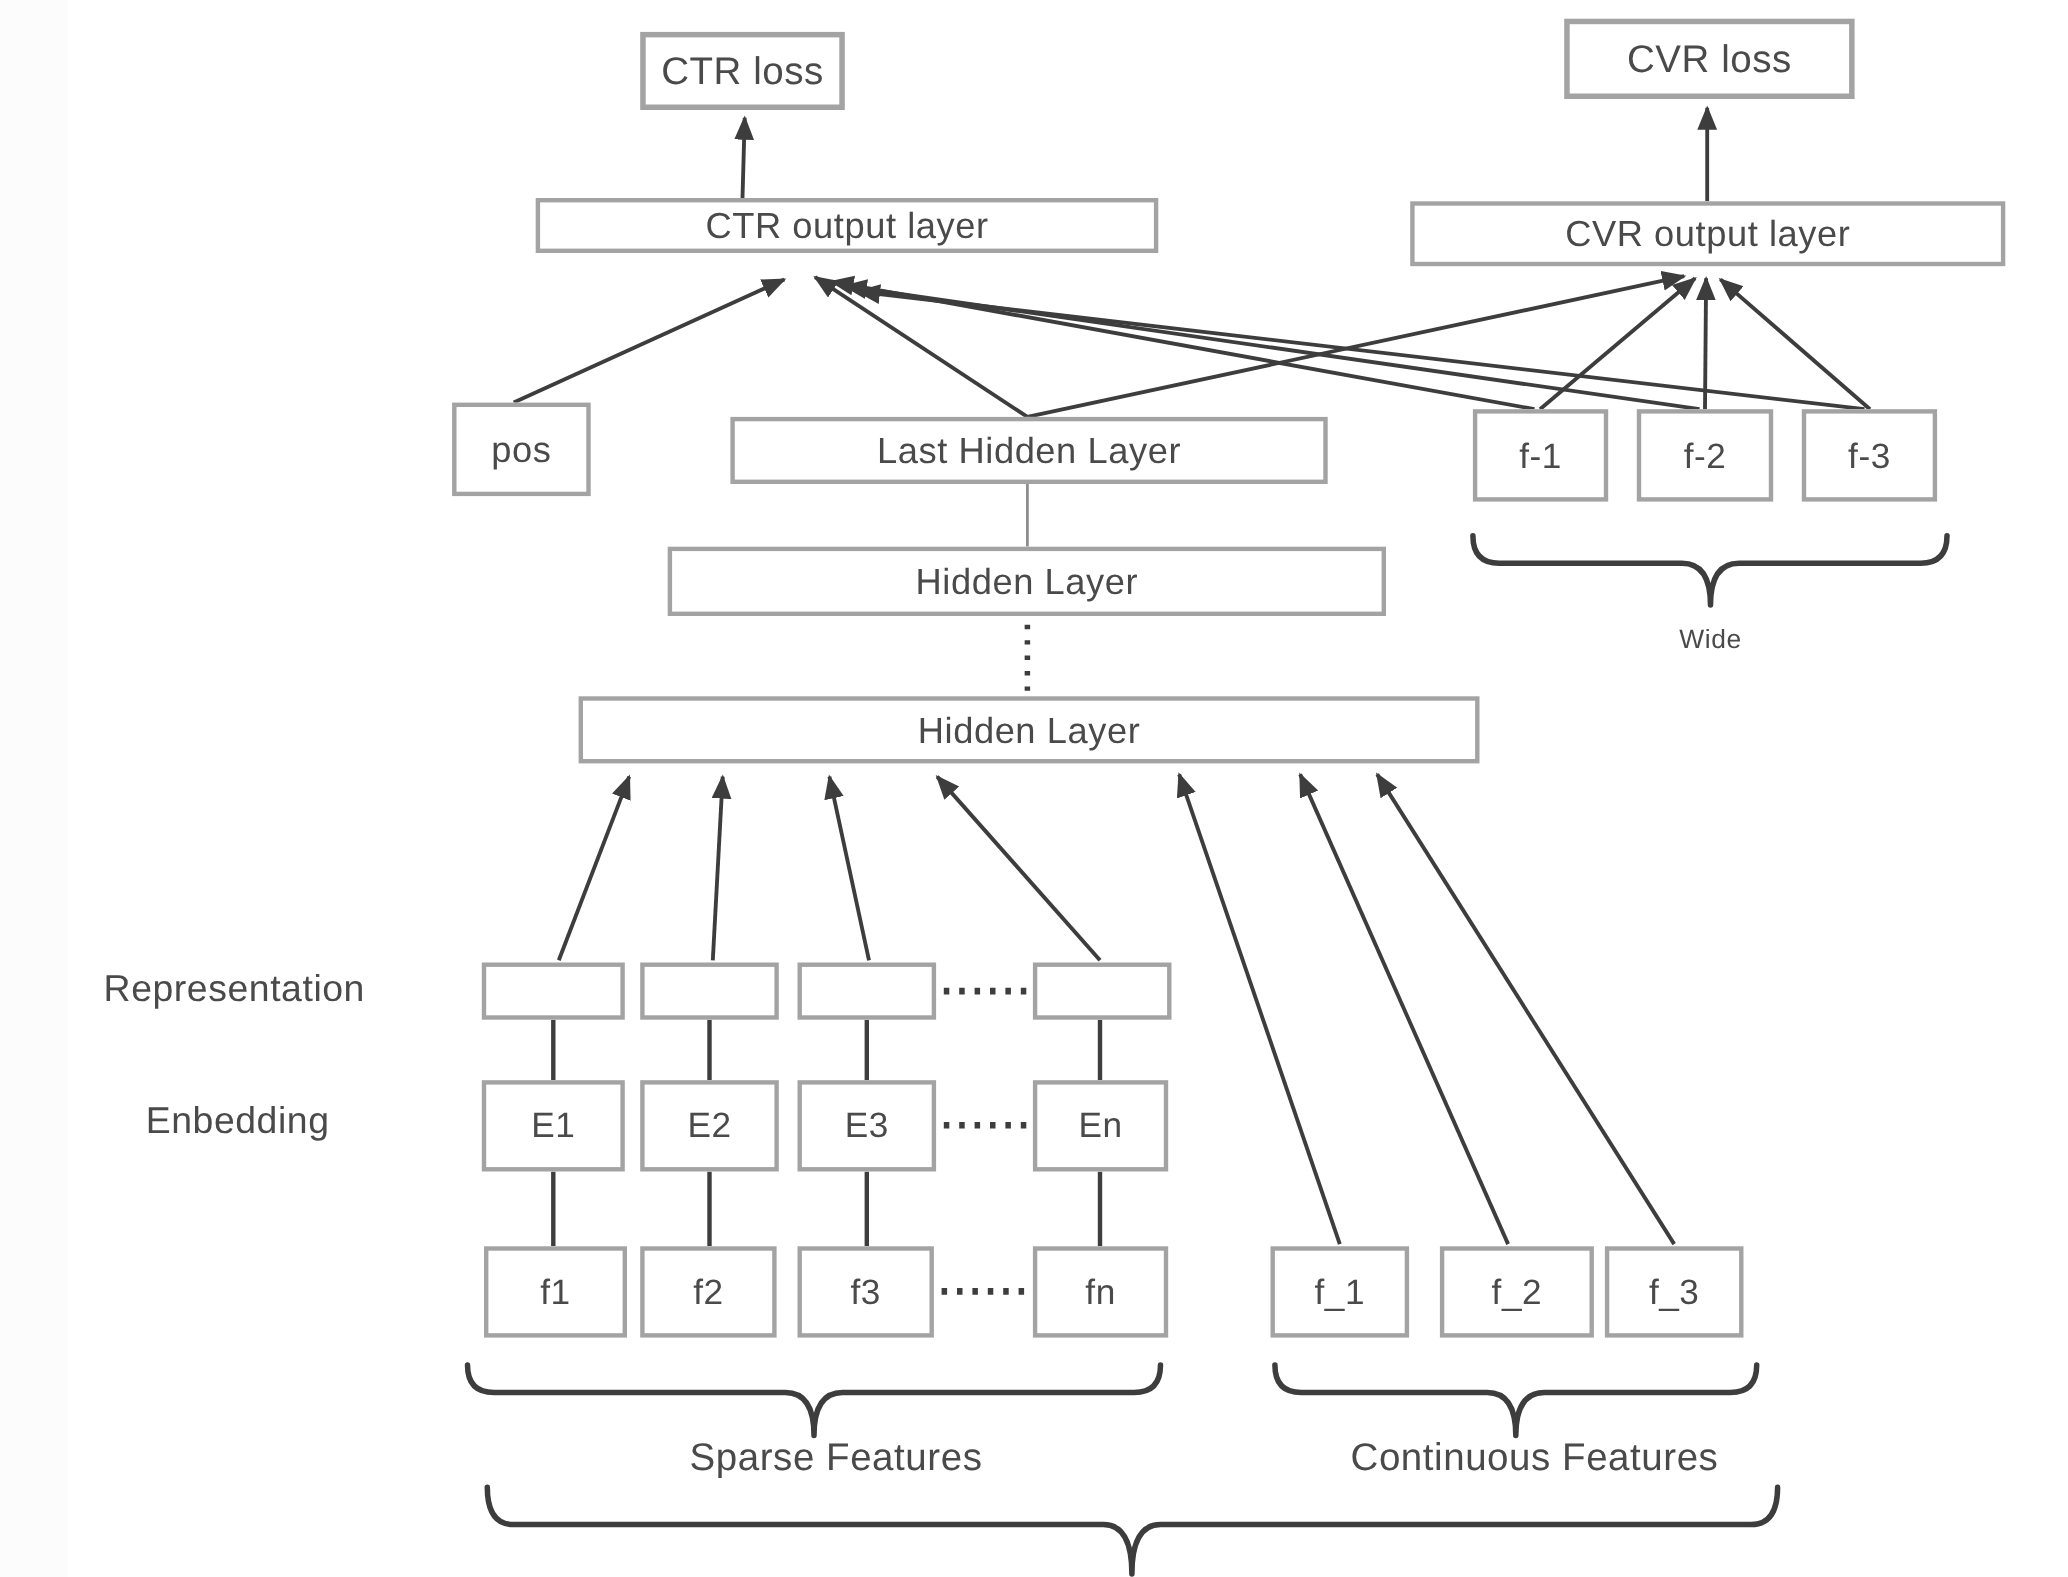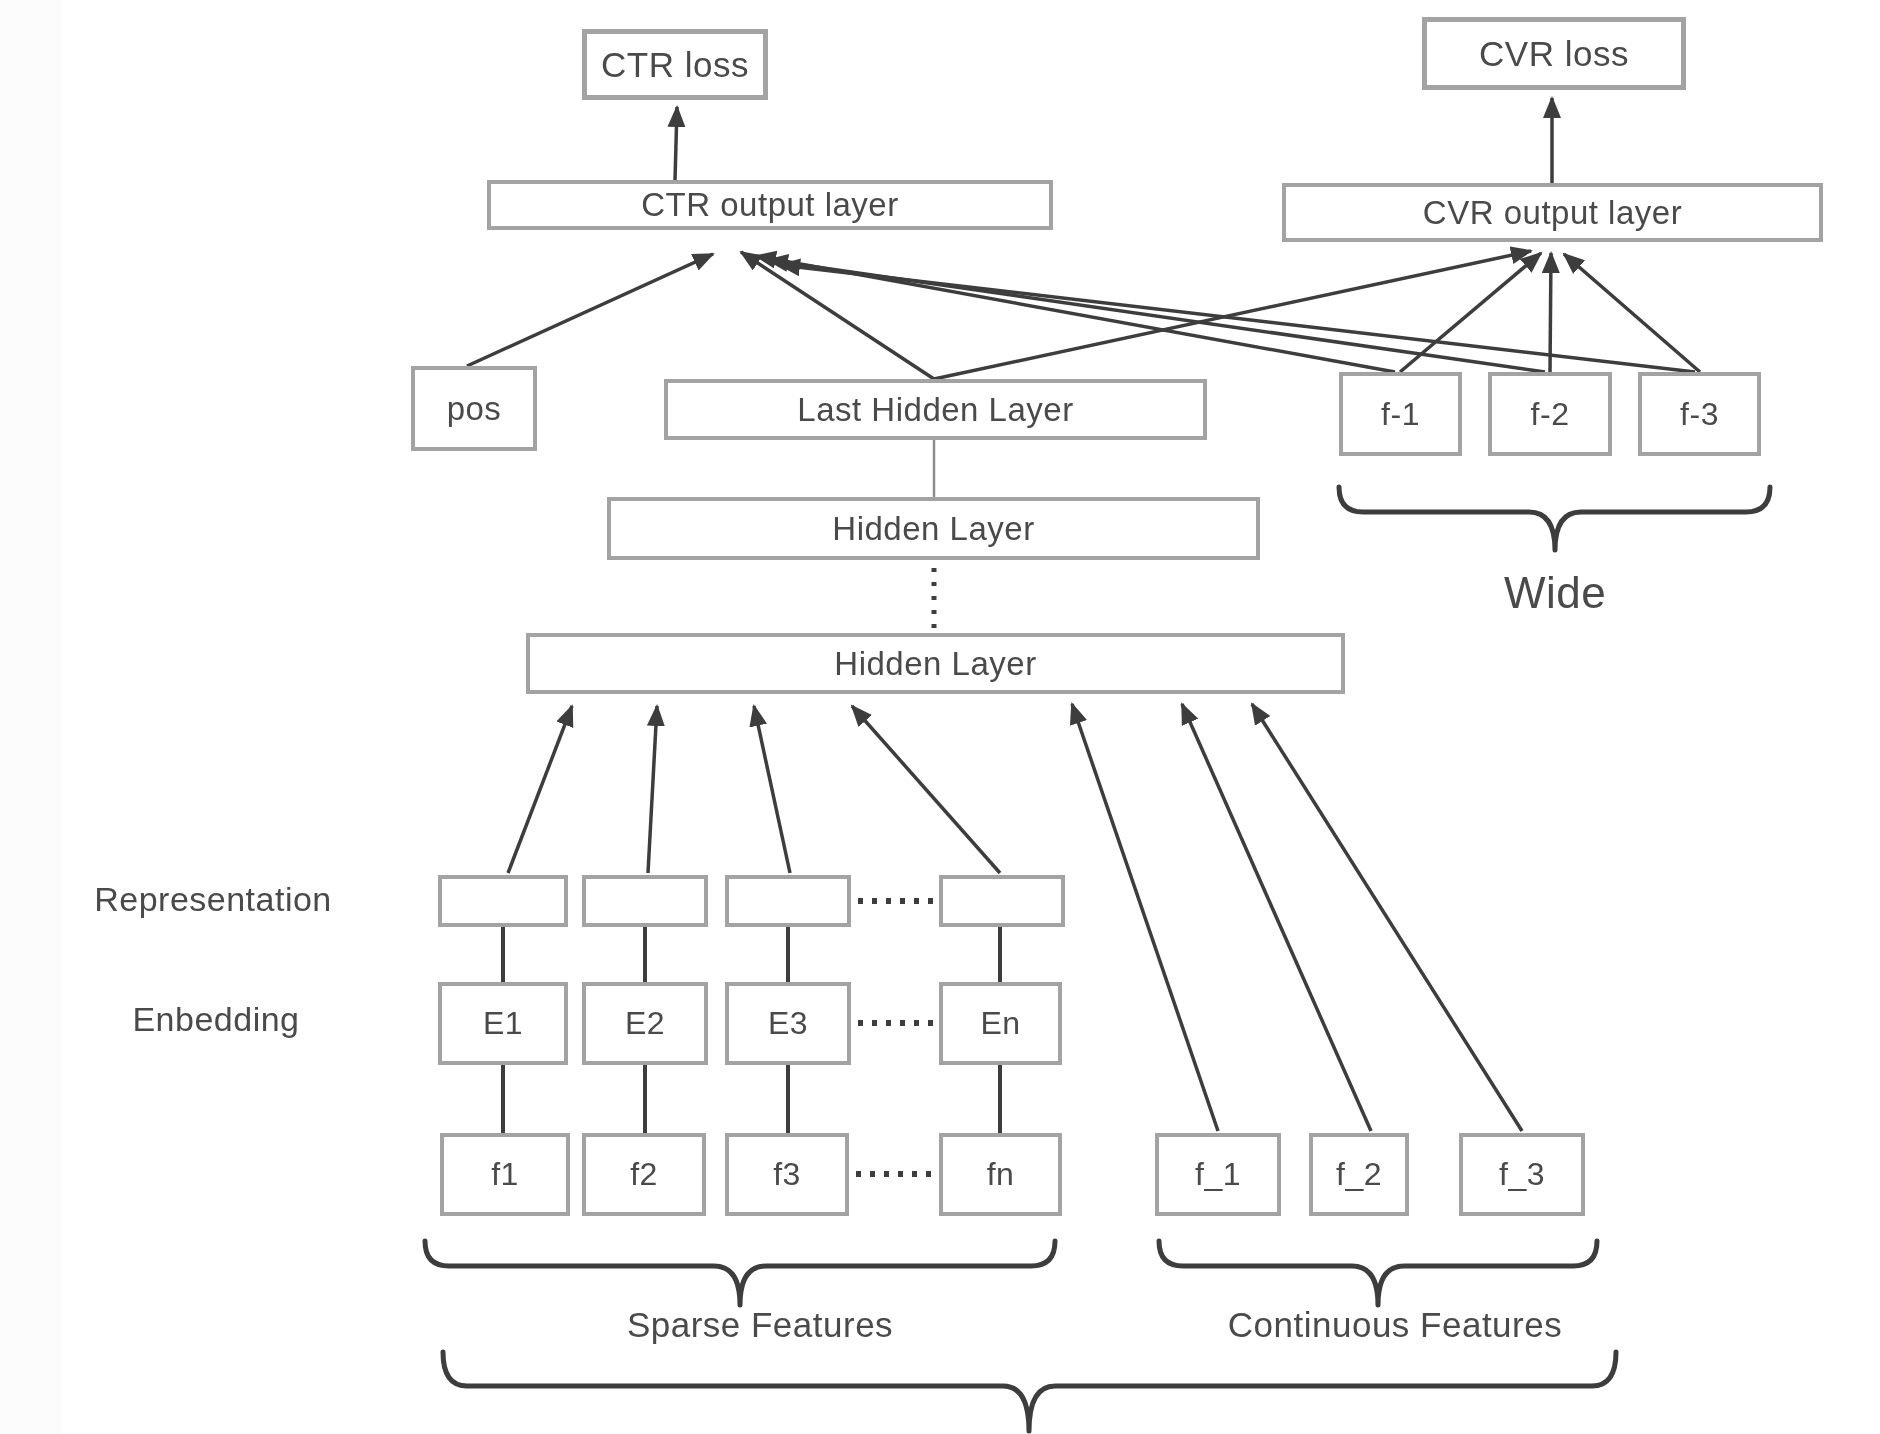--- a/index.html
+++ b/index.html
@@ -138,26 +138,26 @@
   <div class="node small" style="left:582px;top:982px;width:126px;height:83px;">E2</div>
   <div class="node small" style="left:725px;top:982px;width:126px;height:83px;">E3</div>
   <div class="node small" style="left:939px;top:982px;width:123px;height:83px;">En</div>
 
   <div class="node small" style="left:440px;top:1133px;width:130px;height:83px;">f1</div>
   <div class="node small" style="left:582px;top:1133px;width:124px;height:83px;">f2</div>
   <div class="node small" style="left:725px;top:1133px;width:124px;height:83px;">f3</div>
   <div class="node small" style="left:939px;top:1133px;width:123px;height:83px;">fn</div>
 
   <div class="node small" style="left:1155px;top:1133px;width:126px;height:83px;">f_1</div>
-  <div class="node small" style="left:1309px;top:1133px;width:100px;height:83px;">f_2</div>
+  <div class="node small" style="left:1309px;top:1133px;width:140px;height:83px;">f_2</div>
   <div class="node small" style="left:1459px;top:1133px;width:126px;height:83px;">f_3</div>
 
   <div class="free-label" style="left:93px;top:880px;width:240px;">Representation</div>
 
   <div class="free-label" style="left:96px;top:1000px;width:240px;">Enbedding</div>
 
-  <div class="free-label" style="left:1455px;top:568px;width:200px;font-size:44px;">Wide</div>
+  <div class="free-label" style="left:1455px;top:568px;width:200px;font-size:24px;">Wide</div>
 
   <div class="free-label" style="left:560px;top:1305px;width:400px;font-size:35px;">Sparse Features</div>
 
   <div class="free-label" style="left:1145px;top:1305px;width:500px;font-size:35px;">Continuous Features</div>
 
 </div>
 
 </body></html>

